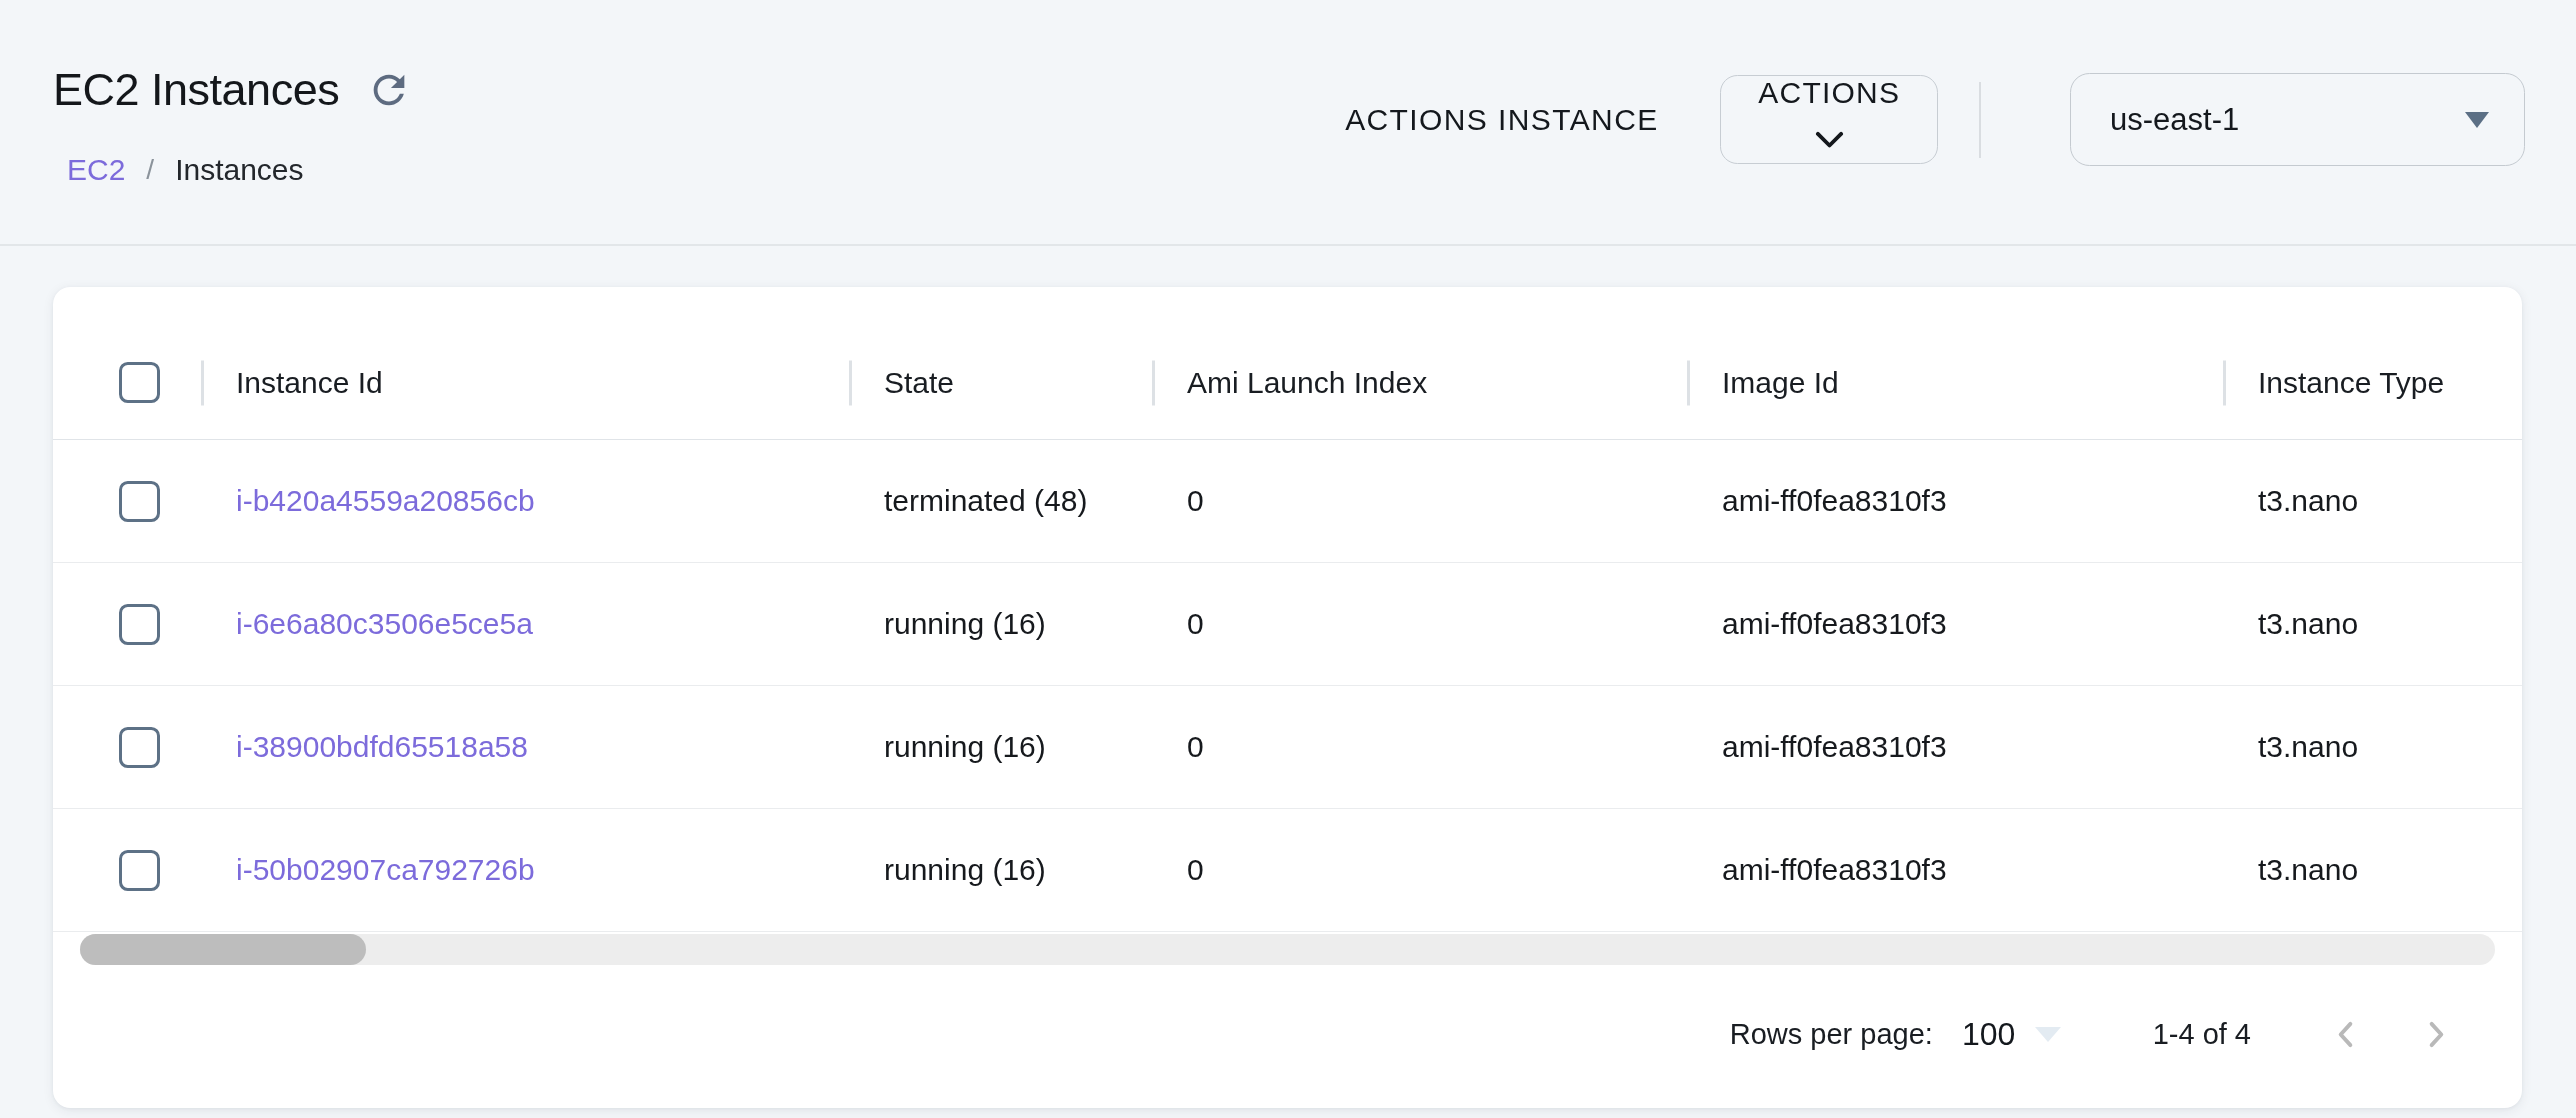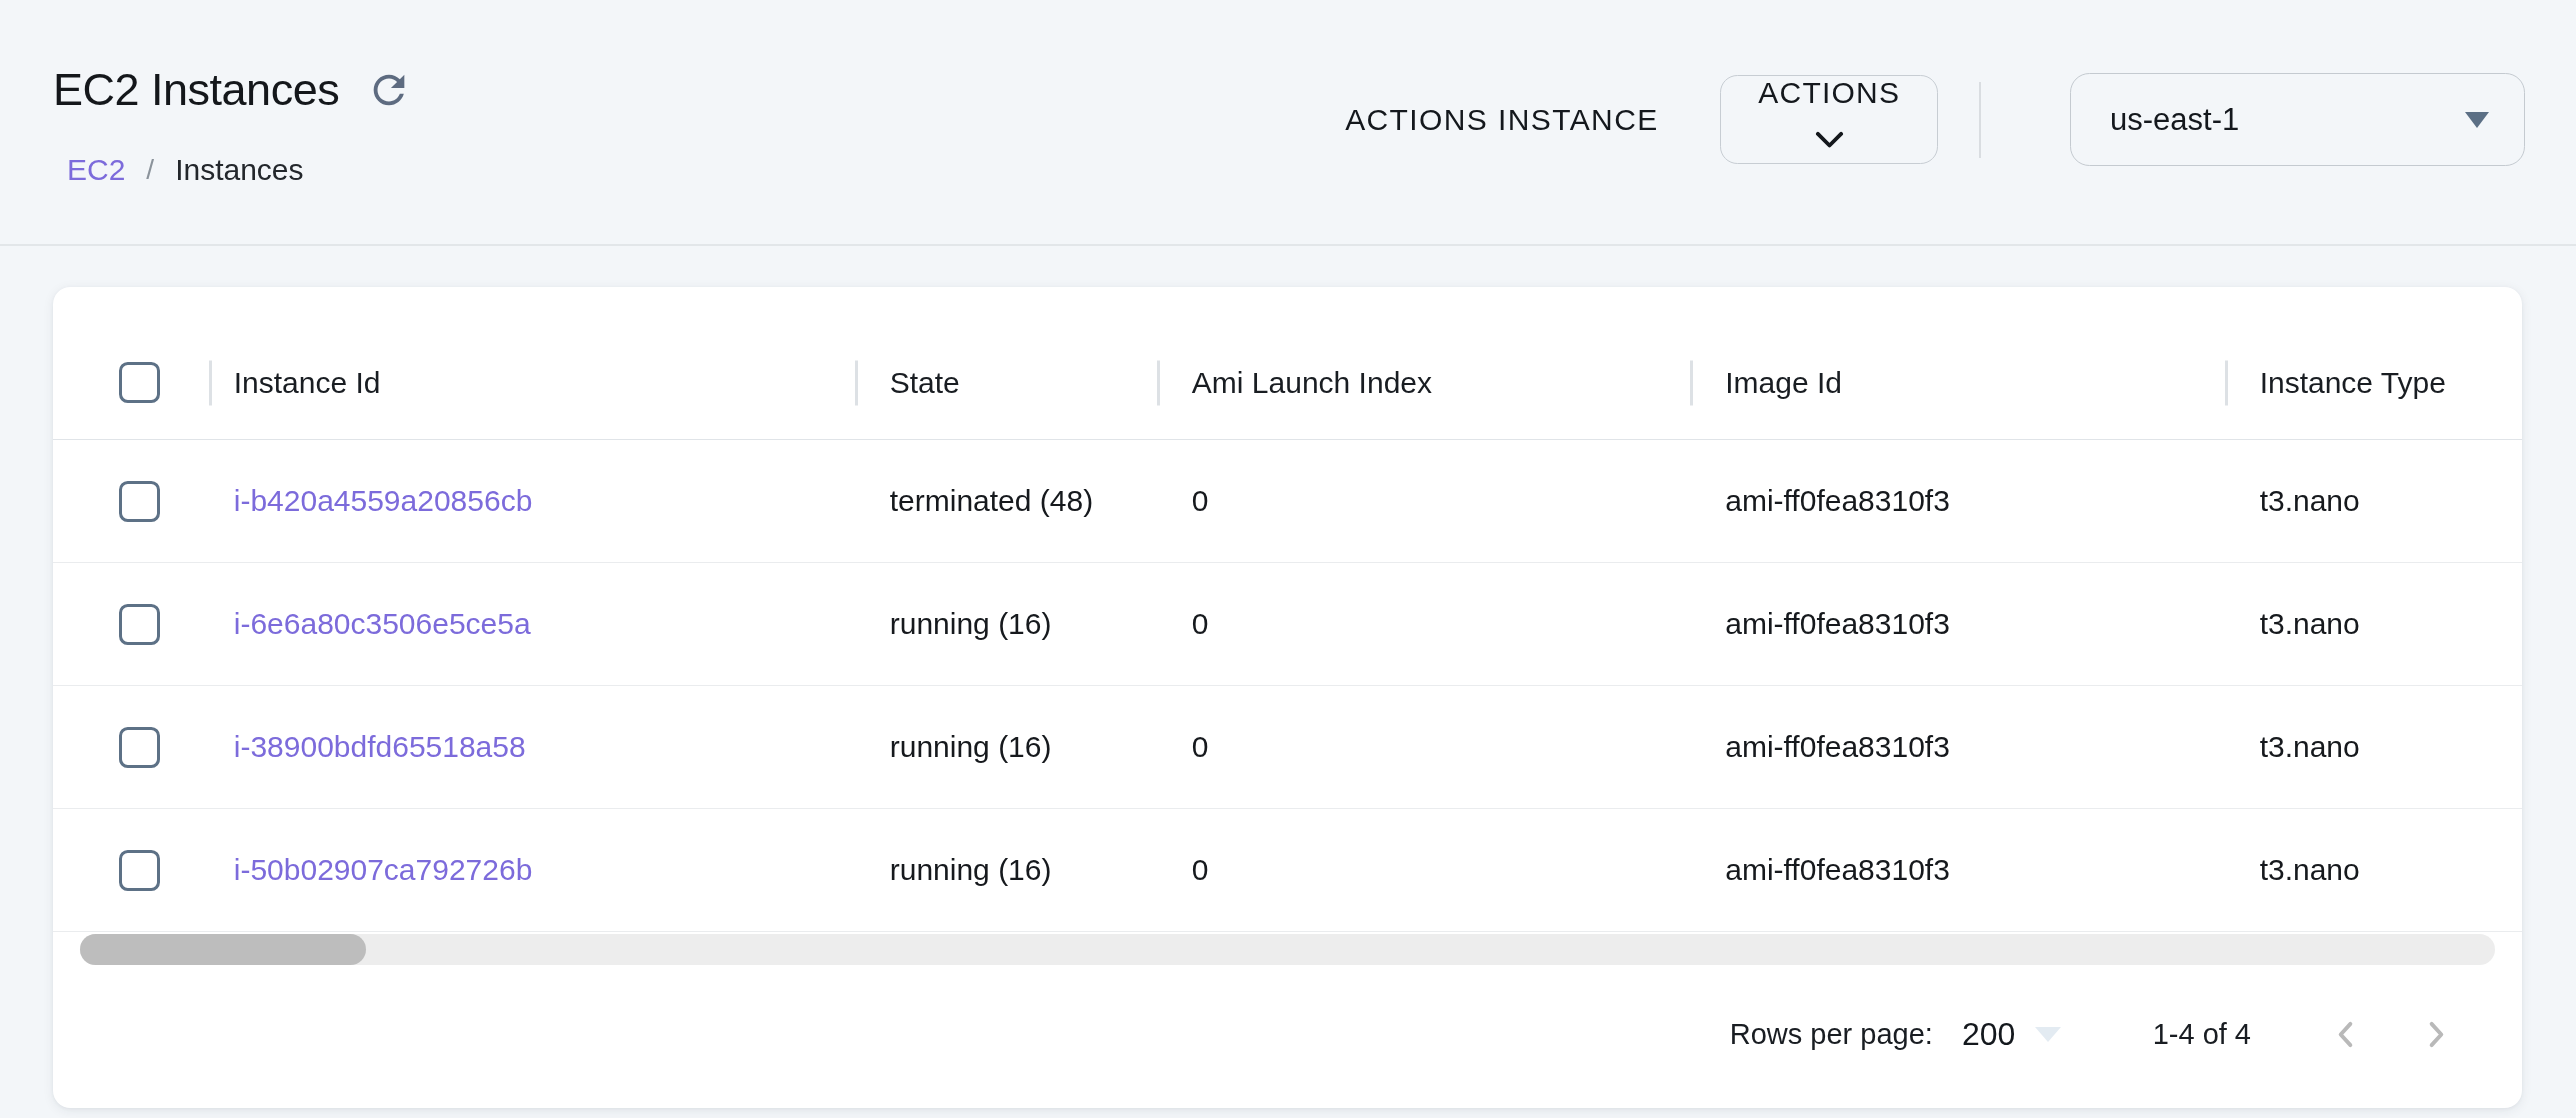--- a/index.html
+++ b/index.html
@@ -87,21 +87,21 @@
   .thead {
     height: 113px; border-bottom: 1.9px solid #e0e4e8;
     align-items: center;
   }
   .row {
     height: 122px; border-bottom: 1.9px solid #eaecee;
     align-items: center;
   }
   .cell { box-sizing: border-box; display: flex; align-items: center; height: 100%; }
   .col-check    { width: 148px; padding-left: 66px; }
-  .col-instance { width: 648px; padding-left: 25px; margin-left: 8px; }
+  .col-instance { width: 648px; padding-left: 35px; }
   .col-state    { width: 303px; padding-left: 35px; }
   .col-ami      { width: 535px; padding-left: 35px; }
   .col-image    { width: 536px; padding-left: 35px; }
   .col-type     { width: 542px; padding-left: 35px; }
   .th { position: relative; font-size: 30px; font-weight: 500; color: #191d22; }
   .th.has-sep::before {
     content: ""; position: absolute; left: 0; top: 50%;
     transform: translateY(-50%);
     width: 2.9px; height: 45px; background: #dde1e5;
   }
@@ -300,21 +300,21 @@
 
     <div class="hscroll-wrap">
       <div class="hscroll">
         <div class="thumb"></div>
       </div>
     </div>
 
     <div class="tfoot">
       <span class="rpp-label">Rows per page:</span>
       <div class="rpp-select">
-        <span class="rpp-value">200</span>
+        <span class="rpp-value">100</span>
         <span class="small-caret"></span>
       </div>
       <span class="range">1-4 of 4</span>
       <button class="page-btn prev">
         <svg width="33" height="33" viewBox="0 0 34 34">
           <polyline points="21,6 11,17 21,28" fill="none" stroke="#b9b9b9" stroke-width="4" stroke-linecap="round" stroke-linejoin="round"></polyline>
         </svg>
       </button>
       <button class="page-btn next">
         <svg width="33" height="33" viewBox="0 0 34 34">

